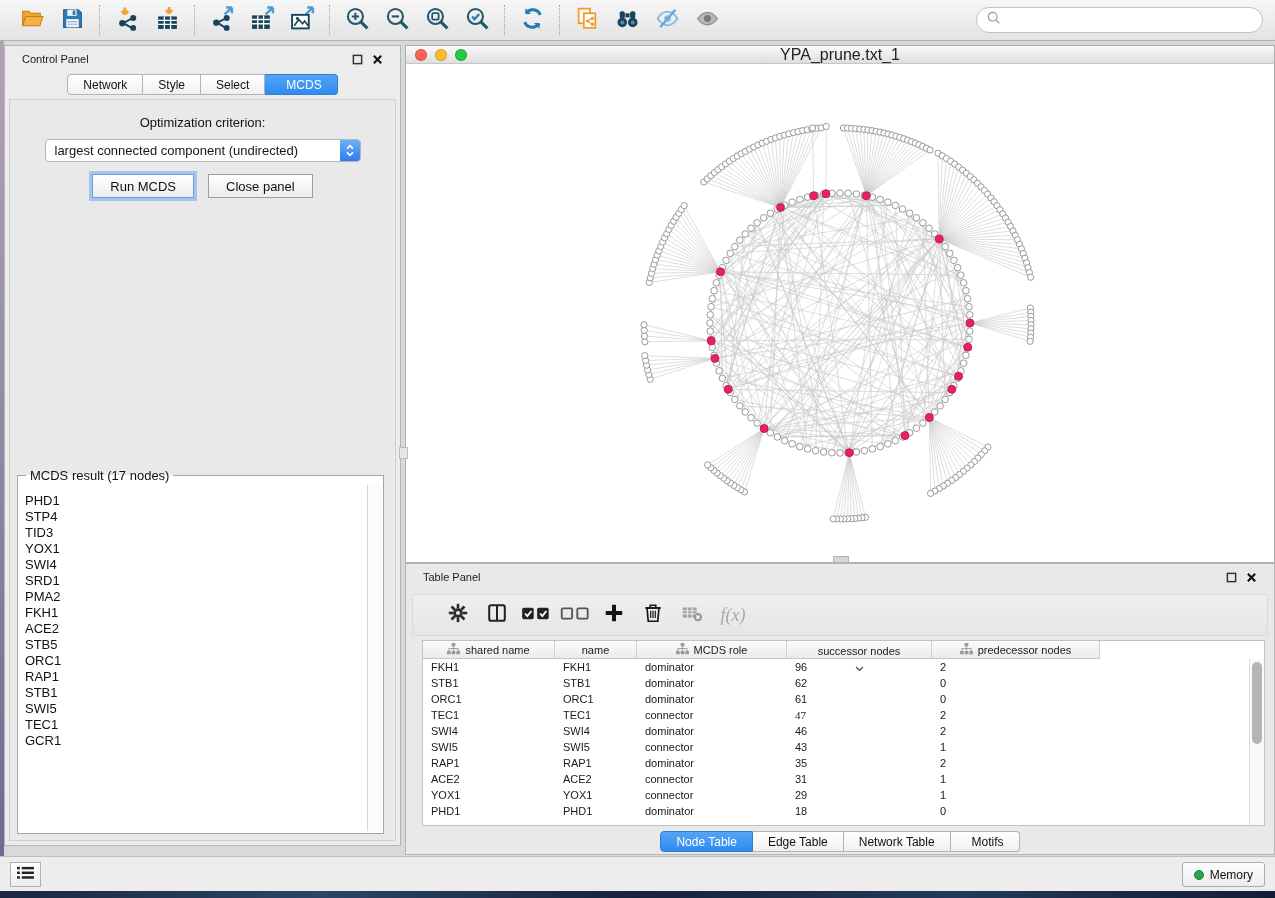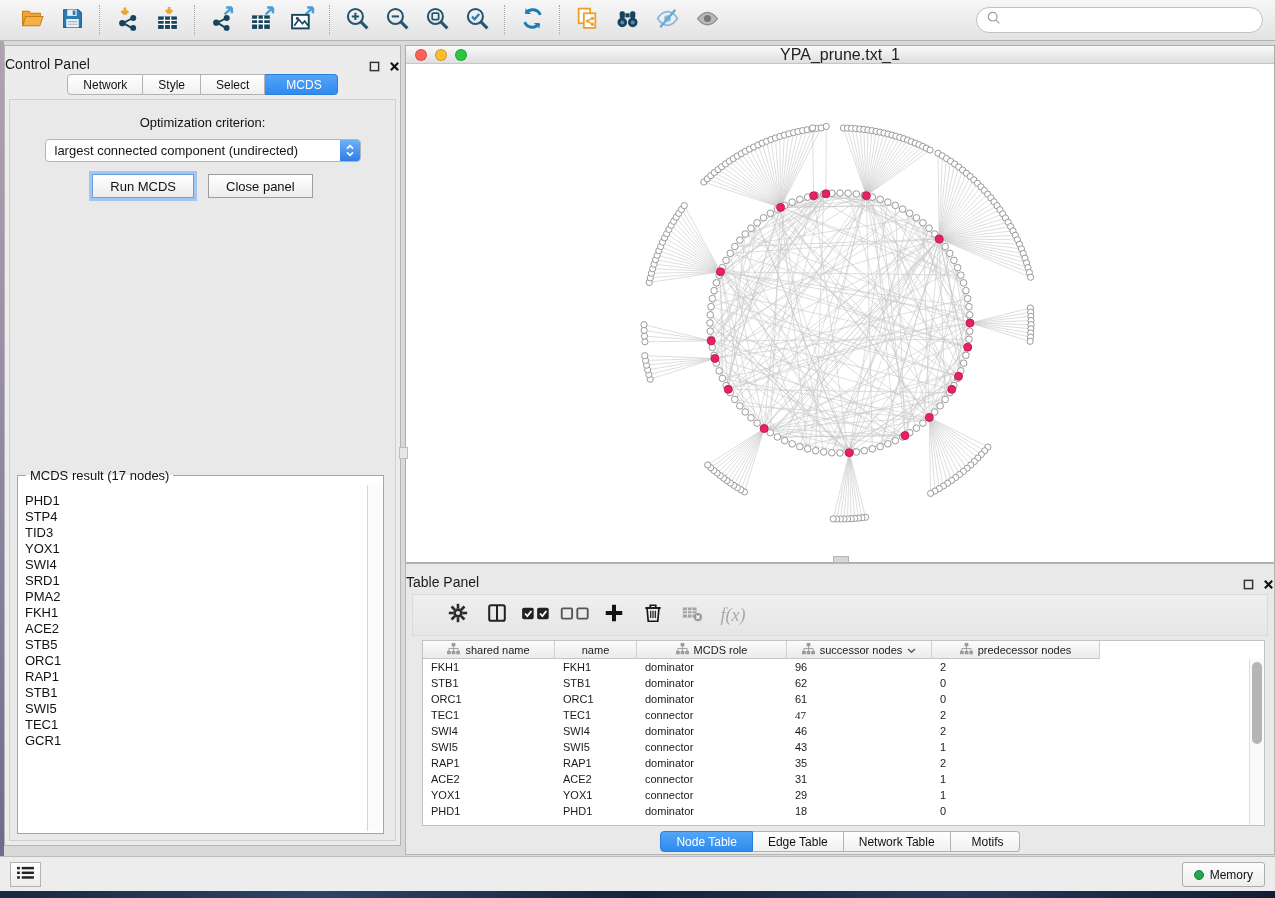--- a/index.html
+++ b/index.html
@@ -20,21 +20,21 @@
 
   
   .wall-left { position:absolute; left:0; top:41px; width:4px; height:815px;
                background:linear-gradient(180deg,#b2a2b2,#958aa6 45%,#6f6a8e); }
   .wall-bottom { position:absolute; left:0; bottom:0; width:100%; height:7px;
                background:linear-gradient(90deg,#1a2840,#2c4566 25%,#16233c 50%,#24395a 75%,#121e34); }
 
   
   .panel { position:absolute; background:#ececec; border:1px solid #b5b5b5; }
   .panel-title { position:absolute; top:0; left:0; right:0; height:26px; display:flex;
-                 align-items:flex-end; padding:0 0; font-size:14px; color:#1b1b1b; }
+                 align-items:center; padding:0 17px; font-size:11px; color:#1b1b1b; }
   .win-btns { margin-left:auto; display:flex; gap:9px; align-items:center; }
   .win-btns svg { display:block; }
 
   
   .control-panel { left:4px; top:45px; width:397px; height:801px; }
   .ctl-tabs { position:absolute; top:28px; left:0; right:0; display:flex; justify-content:center; }
   .seg { display:flex; }
   .seg .tab { height:21px; line-height:20px; padding:0 15px; font-size:12px; color:#111;
               background:linear-gradient(#ffffff,#f0f0f0); border:1px solid #b2b2b2; border-left:none; }
   .seg .tab:first-child { border-left:1px solid #b2b2b2; border-radius:4px 0 0 4px; }
@@ -1135,21 +1135,21 @@
                 <g fill="#9a9a9a">
                   <rect x="5" y="0" width="4" height="3.6"></rect>
                   <rect x="0" y="8.6" width="4" height="3.6"></rect>
                   <rect x="5" y="8.6" width="4" height="3.6"></rect>
                   <rect x="10" y="8.6" width="4" height="3.6"></rect>
                 </g>
                 <path d="M7 3.6v2.4M2 8.6V6h10v2.6M7 6v2.6" stroke="#9a9a9a" fill="none"></path>
               </svg></span>
             <span>MCDS role</span>
           </div>
-          <div class="th" style="width: 145px;">
+          <div class="th" style="width: 145px; flex-direction: column;">
             <span><svg width="13" height="12" viewBox="0 0 14 13">
                 <g fill="#9a9a9a">
                   <rect x="5" y="0" width="4" height="3.6"></rect>
                   <rect x="0" y="8.6" width="4" height="3.6"></rect>
                   <rect x="5" y="8.6" width="4" height="3.6"></rect>
                   <rect x="10" y="8.6" width="4" height="3.6"></rect>
                 </g>
                 <path d="M7 3.6v2.4M2 8.6V6h10v2.6M7 6v2.6" stroke="#9a9a9a" fill="none"></path>
               </svg></span>
             <span>successor nodes</span>

